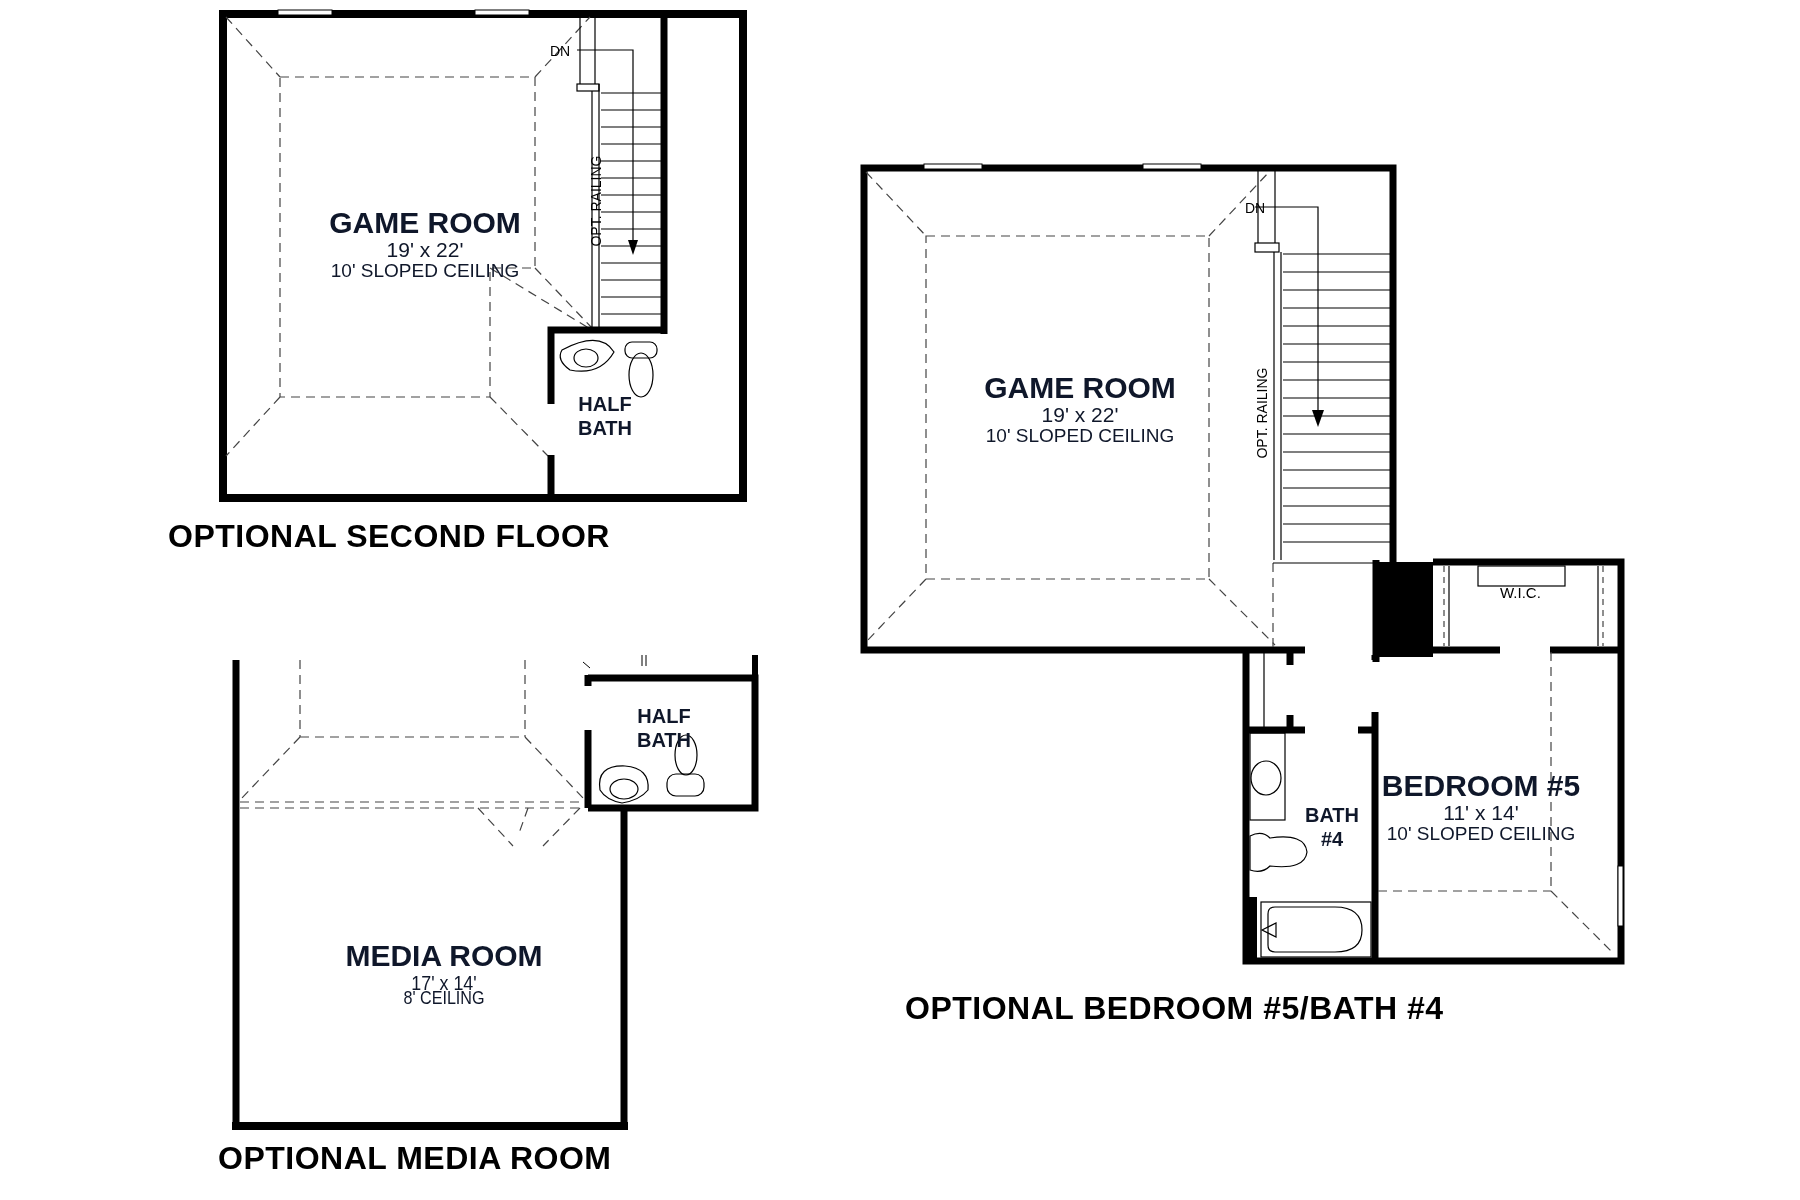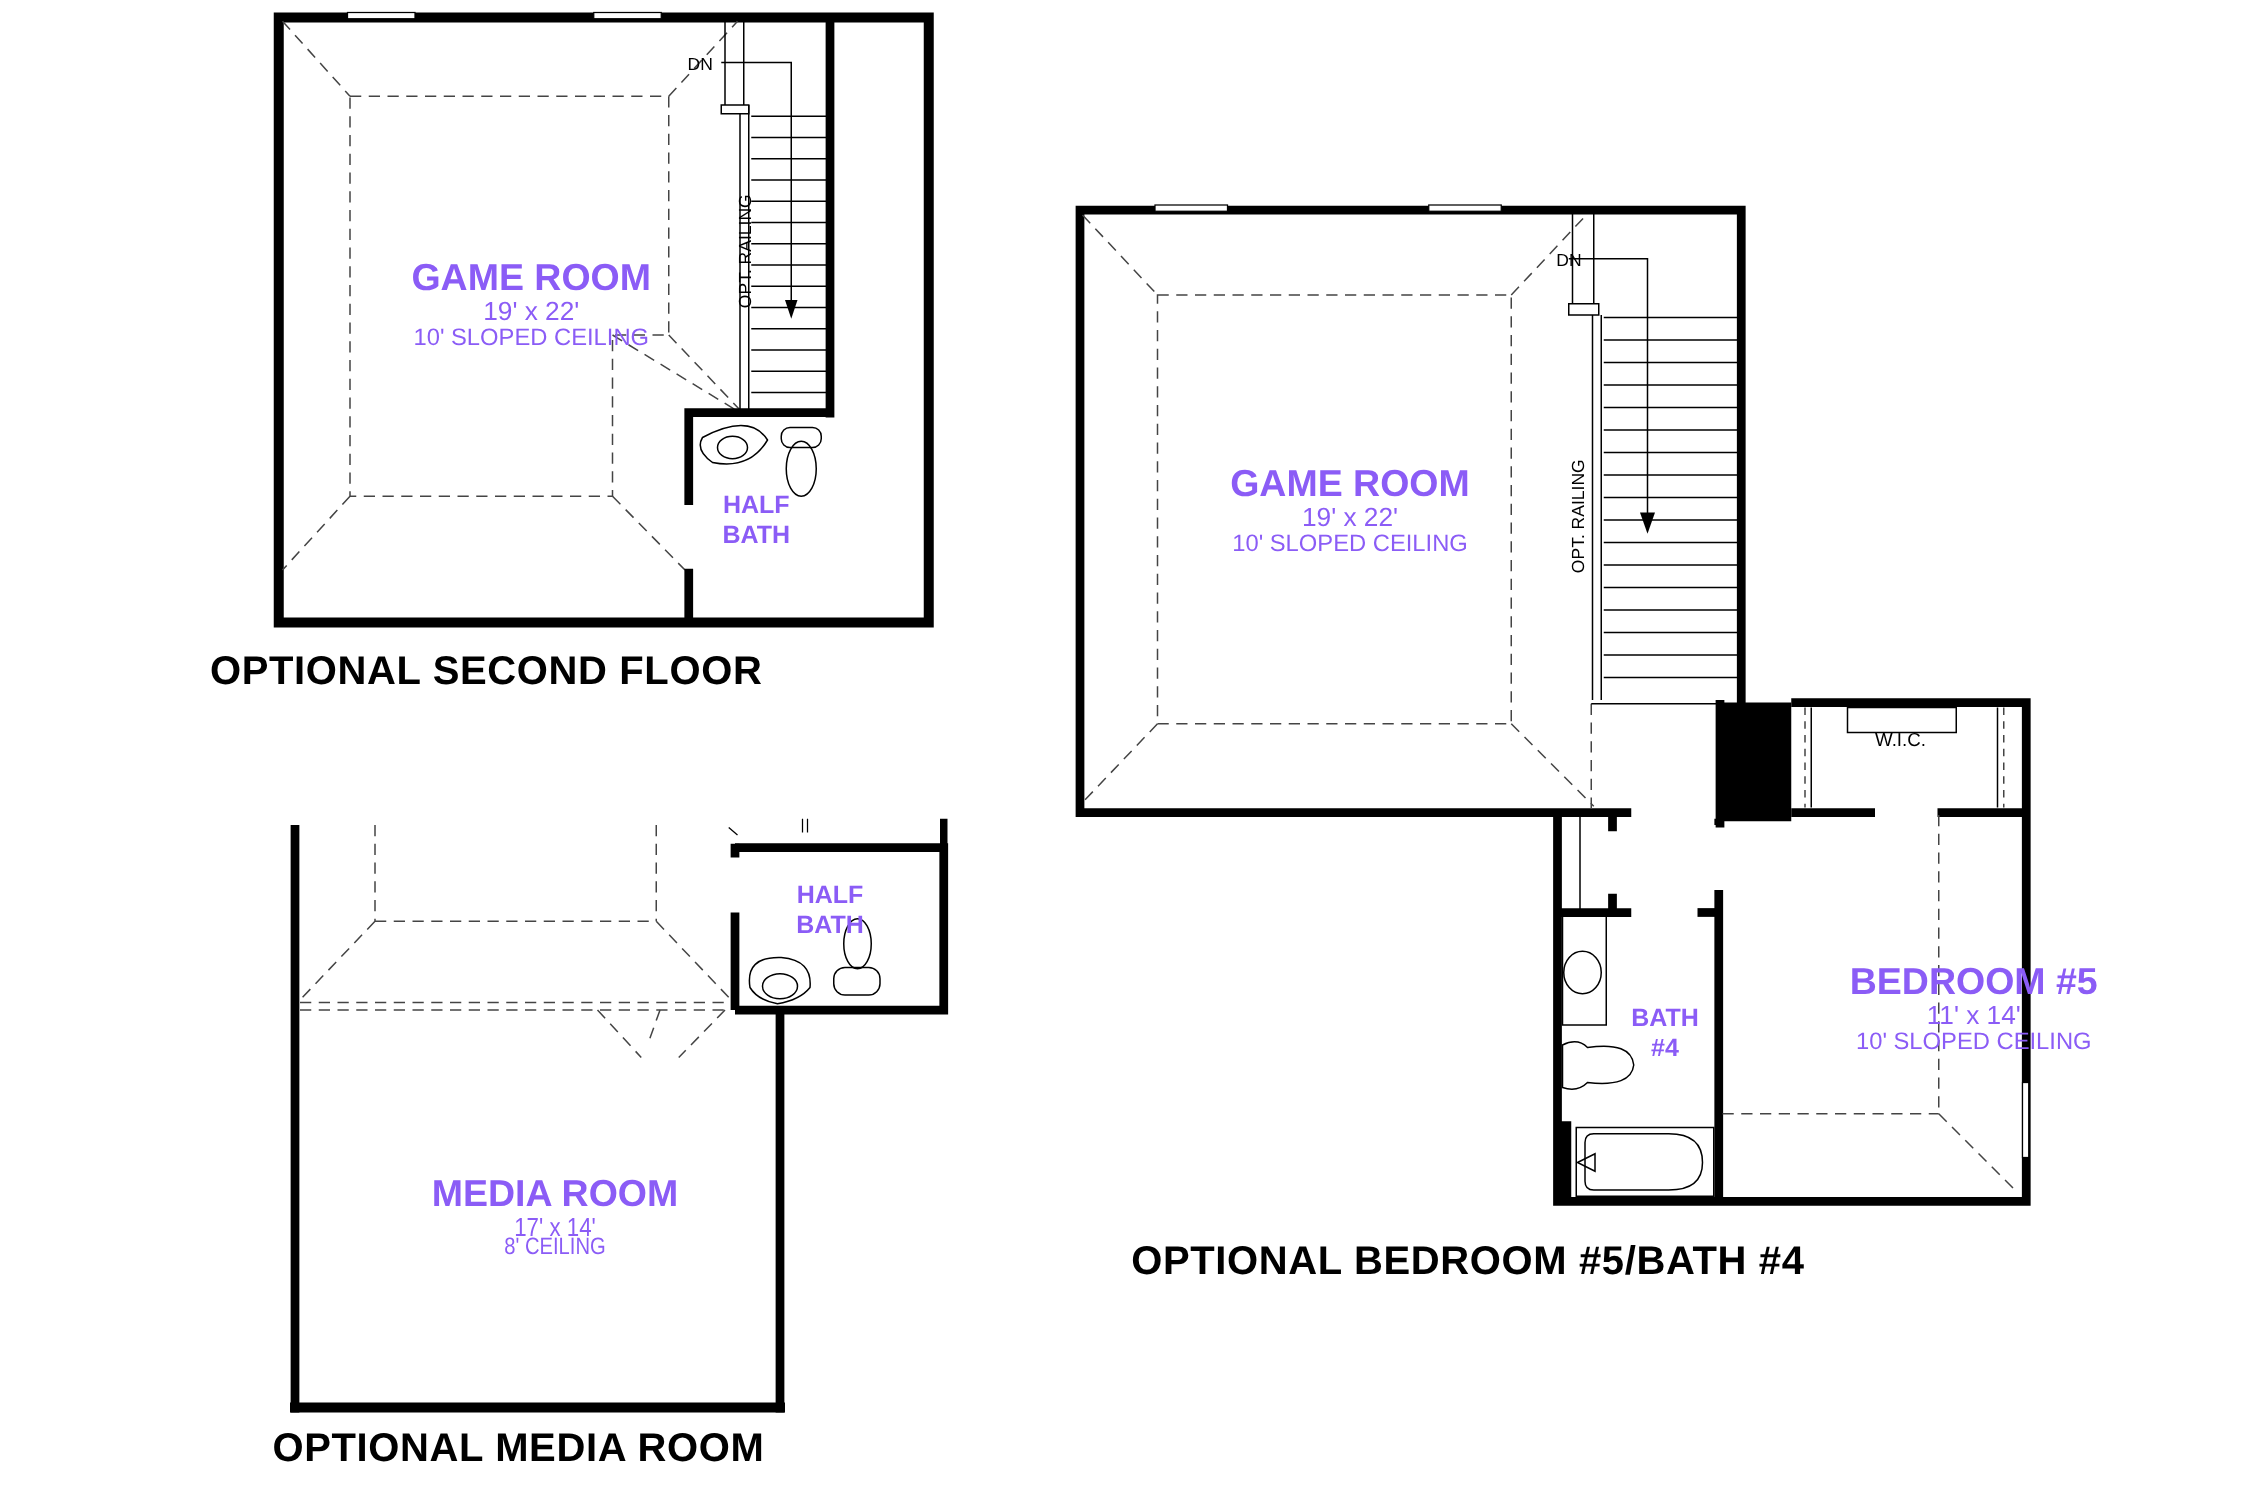--- a/index.html
+++ b/index.html
@@ -1,18 +1,18 @@
 <!DOCTYPE html>
 <html><head>
 <meta charset="utf-8">
 <style>
   html, body { margin:0; padding:0; background:#ffffff; }
   body { width:1800px; height:1200px; position:relative; overflow:hidden; font-family:"Liberation Sans", sans-serif; color:#000; }
   svg.plan { position:absolute; left:0; top:0; }
-  .lbl { position:absolute; text-align:center; white-space:nowrap; color:#8b5cf6; font-family:"Liberation Sans", sans-serif; }
+  .lbl { position:absolute; text-align:center; white-space:nowrap; color:#0f172a; font-family:"Liberation Sans", sans-serif; }
   .room-name { font-weight:bold; font-size:30px; line-height:32px; }
   .room-dim { font-size:21px; line-height:22px; }
   .room-ceil { font-size:19px; line-height:20px; }
   .small-name { font-weight:bold; font-size:20px; line-height:24px; }
   .title { position:absolute; font-weight:bold; font-size:32px; white-space:nowrap; font-family:"Liberation Sans", sans-serif; letter-spacing:0.5px; }
   .note { position:absolute; font-size:14px; white-space:nowrap; font-family:"Liberation Sans", sans-serif; }
   .vert { transform:rotate(-90deg); transform-origin:center center; }
   .cond .room-dim, .cond .room-ceil { transform:scaleX(0.85); }
 </style>
 </head>
@@ -207,21 +207,21 @@
   <div class="room-dim">17' x 14'</div>
   <div class="room-ceil" style="margin-top:-6px;">8' CEILING</div>
 </div>
 <div class="title" style="left:218px; top:1140px;">OPTIONAL MEDIA ROOM</div>
 
 <div class="lbl" style="left:960px; top:372px; width:240px;">
   <div class="room-name">GAME ROOM</div>
   <div class="room-dim">19' x 22'</div>
   <div class="room-ceil">10' SLOPED CEILING</div>
 </div>
-<div class="lbl" style="left:1454px; top:770px; width:250px;">
+<div class="lbl" style="left:1356px; top:770px; width:250px;">
   <div class="room-name">BEDROOM #5</div>
   <div class="room-dim">11' x 14'</div>
   <div class="room-ceil">10' SLOPED CEILING</div>
 </div>
 <div class="lbl small-name" style="left:1292px; top:803px; width:80px;">
   <div>BATH</div>
   <div>#4</div>
 </div>
 <div class="note" style="left:1500px; top:584px; font-size:15px;">W.I.C.</div>
 <div class="note" style="left:1245px; top:200px;">DN</div>

